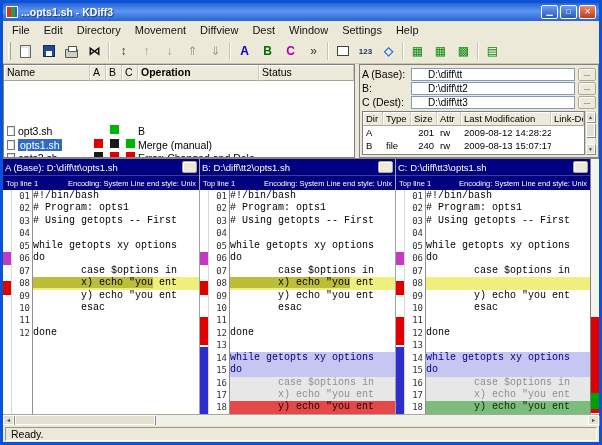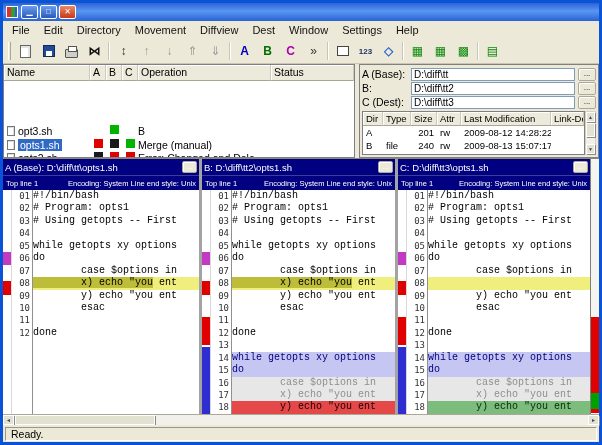--- a/index.html
+++ b/index.html
@@ -42,37 +42,37 @@
   .fname { white-space:nowrap; }
   .fname.selected { background:#316ac5; color:#fff; padding:0 2px; }
   .sq-cell { width:16px; display:flex; align-items:center; justify-content:center; }
   .sq { width:9px; height:9px; }
   .op-cell { width:116px; white-space:nowrap; overflow:hidden; }
   .st-cell { flex:1; }
   .splitter { width:4px; flex:none; background:#ece9d8; }
   .dirinfo { flex:1; background:#ece9d8; border:1px solid #808080; padding:2px; display:flex; flex-direction:column; gap:1px; overflow:hidden; }
   .path-row { display:flex; align-items:center; height:14px; gap:3px; font-size:10.5px; flex:none; }
   .path-label { width:46px; flex:none; white-space:nowrap; }
-  .path-value { flex:1; background:#fff; border:1px solid #7f9db9; height:13px; font-size:10px; line-height:11px; padding:0 2px; white-space:nowrap; overflow:hidden; }
+  .path-value { flex:1; background:#fff; border:1px solid #7f9db9; height:13px; font-size:10px; line-height:11px; padding:0 16px; white-space:nowrap; overflow:hidden; }
   .dots-btn { width:18px; height:13px; flex:none; background:#ece9d8; border:1px solid #aca899; border-radius:2px; font-size:8px; line-height:10px; text-align:center; box-shadow:inset 1px 1px 0 #fff; }
   .di-table-wrap { flex:1; display:flex; margin-top:1px; overflow:hidden; }
   .di-table { flex:1; background:#fff; border:1px solid #808080; overflow:hidden; }
   .dit-head { display:flex; height:14px; }
   .dit-head .hc { font-size:9.5px; }
   .dit-row { display:flex; height:13px; font-size:9.5px; align-items:center; }
   .dit-row .cell { white-space:nowrap; overflow:hidden; padding:0 3px; }
   .di-vscroll { width:11px; flex:none; display:flex; flex-direction:column; background:#f1f1ea; border:1px solid #d4d0c8; }
   .vsb { height:10px; flex:none; background:#e3e1d2; border:1px solid #fff; box-shadow:1px 1px 0 #888; font-size:5px; text-align:center; line-height:9px; color:#445; }
   .vthumb { height:14px; flex:none; background:#e3e1d2; border:1px solid #fff; box-shadow:1px 1px 0 #888; margin-top:1px; }
   .vspace { flex:1; }
 
   
   .diffarea { height:255px; flex:none; display:flex; background:#fff; }
   .pane { display:flex; flex-direction:column; flex:none; overflow:hidden;justify-content:space-between; }
-  .pane + .pane { border-left:3px solid #a3a3a3; }
+  .pane + .pane { border-left:1px solid #a3a3a3; }
   .pane-title { height:16px; flex:none; background:#000080; color:#fff; font-size:9.5px; display:flex; align-items:center; padding:0 2px; gap:2px; white-space:nowrap; overflow:hidden; }
   .pane-title .dots-btn { margin-left:auto; width:15px; height:12px; }
   .pane-info { height:15px; flex:none; background:#000080; color:#fff; font-size:7.5px; display:flex; align-items:center; justify-content:space-between; padding:0 3px; border-top:1px solid #3c3c9c; white-space:nowrap; overflow:hidden; }
   .pane-body { flex:1; display:flex; background:#fff; overflow:hidden; }
   .gutter { width:9px; flex:none; position:relative; background:#fff; border-right:1px solid #d8d8d8; }
   .gblock { position:absolute; left:0; width:8px; }
   .nums { width:21px; flex:none; font-family:"DejaVu Sans Mono",monospace; font-size:9px; color:#333; text-align:right; padding-right:2px; border-right:1px solid #909090; }
   .num { height:12.44px; line-height:12.44px; }
   .code { flex:1; font-family:Liberation Mono, monospace; font-size:10px; color:#000; overflow:hidden; }
   .ln { height:12.44px; line-height:12.44px; white-space:pre; }
@@ -94,20 +94,21 @@
   .statusbar { height:17px; flex:none; background:#ece9d8; display:flex; align-items:center; padding:1px 2px; }
   .sb-panel { flex:1; height:14px; border:1px solid; border-color:#9a9787 #fff #fff #9a9787; font-size:10.5px; padding:0 5px; line-height:12px; }
 </style>
 </head>
 <body>
 
 <div class="win">
 
   <div class="titlebar">
     <span class="app-icon"></span>
+    <span class="title">...opts1.sh - KDiff3</span>
     <span class="winbtns">
       <span class="wb">▁</span>
       <span class="wb">□</span>
       <span class="wb close">✕</span>
     </span>
   </div>
 
   <div class="menubar" id="menubar">
       <span class="mi">File</span>
       <span class="mi">Edit</span>
@@ -189,21 +190,21 @@
       </span>
     </div>
 
   <div class="upper">
     <div class="filelist">
       <div class="fl-head" id="flhead">
           <span class="hc" style="width: 86px;">Name</span>
           <span class="hc" style="width: 16px;">A</span>
           <span class="hc" style="width: 16px;">B</span>
           <span class="hc" style="width: 16px;">C</span>
-          <span class="hc" style="width: 133px;">Operation</span>
+          <span class="hc" style="width: 121px; font-weight: bold;">Operation</span>
           <span class="hc" style="flex: 1 1 0%;">Status</span>
         </div>
       <div id="flrows">
           <div class="flrow">
             <span class="cell name-cell">
               <i class="ficon"></i>
               <span class="fname">opt3.sh</span>
             </span>
             <span class="cell sq-cell"></span>
             <span class="cell sq-cell">

